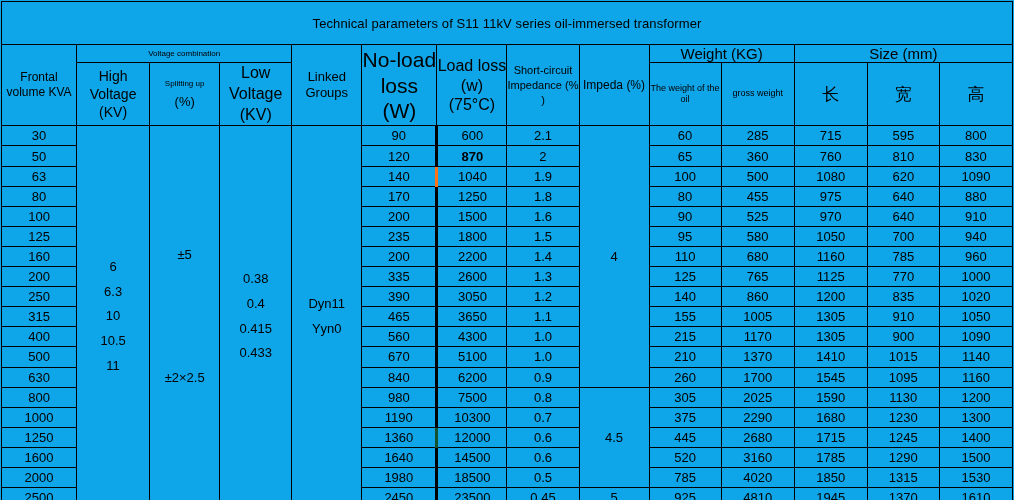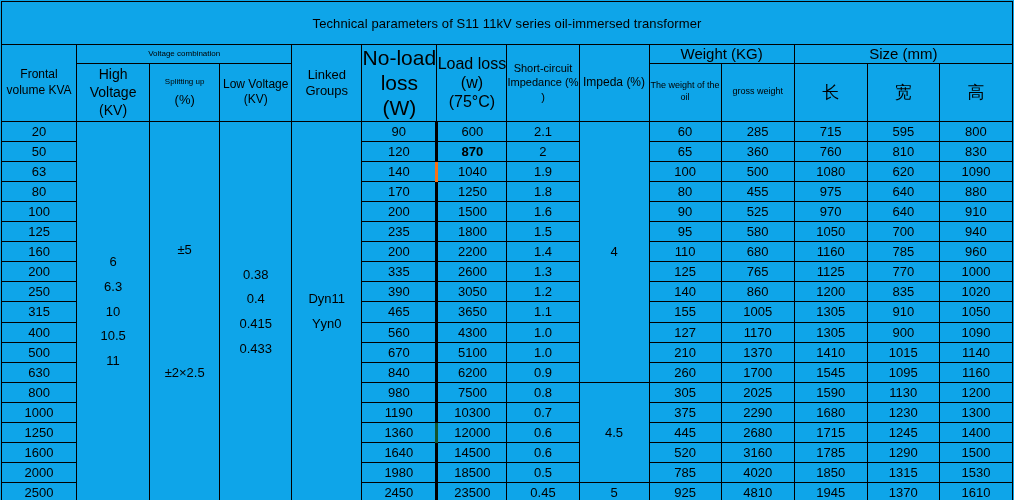--- a/index.html
+++ b/index.html
@@ -154,37 +154,37 @@
     </tr>
 
     <tr>
       <td class="hdr-left" style="font-size:14px">High Voltage (KV)</td>
 
       <td class="hdr-small stack">
         <span>Splitting up</span>
         <span style="font-size:13px;padding-top:5px;">(%)</span>
       </td>
 
-      <td class="hdr-left" style="font-size:12px">Low Voltage (KV)</td>
+      <td class="hdr-left" style="font-size:16px">Low Voltage (KV)</td>
 
       <td class="hdr-tiny">The weight of the oil</td>
 
       <td class="hdr-tiny">gross weight</td>
 
       <td class="hdr-cjk">长</td>
 
       <td class="hdr-cjk">宽</td>
 
       <td class="hdr-cjk">高</td>
     </tr>
 
     </tbody>
       <tbody id="data-body">
         <tr>
-          <td class="data">20</td>
+          <td class="data">30</td>
           <td class="merged" rowspan="19" style="white-space:pre-line;line-height:1.9;">6
 6.3
 10
 10.5
 11</td>
           <td class="merged" rowspan="19" style="white-space:pre-line;line-height:1.9;">±5
 
 
 
 
@@ -302,21 +302,21 @@
           <td class="data">1005</td>
           <td class="data">1305</td>
           <td class="data">910</td>
           <td class="data">1050</td>
         </tr>
         <tr>
           <td class="data">400</td>
           <td class="data">560</td>
           <td class="data" style="border-left:3px solid #000;">4300</td>
           <td class="data">1.0</td>
-          <td class="data">127</td>
+          <td class="data">215</td>
           <td class="data">1170</td>
           <td class="data">1305</td>
           <td class="data">900</td>
           <td class="data">1090</td>
         </tr>
         <tr>
           <td class="data">500</td>
           <td class="data">670</td>
           <td class="data" style="border-left:3px solid #000;text-align:center;">5100</td>
           <td class="data">1.0</td>

